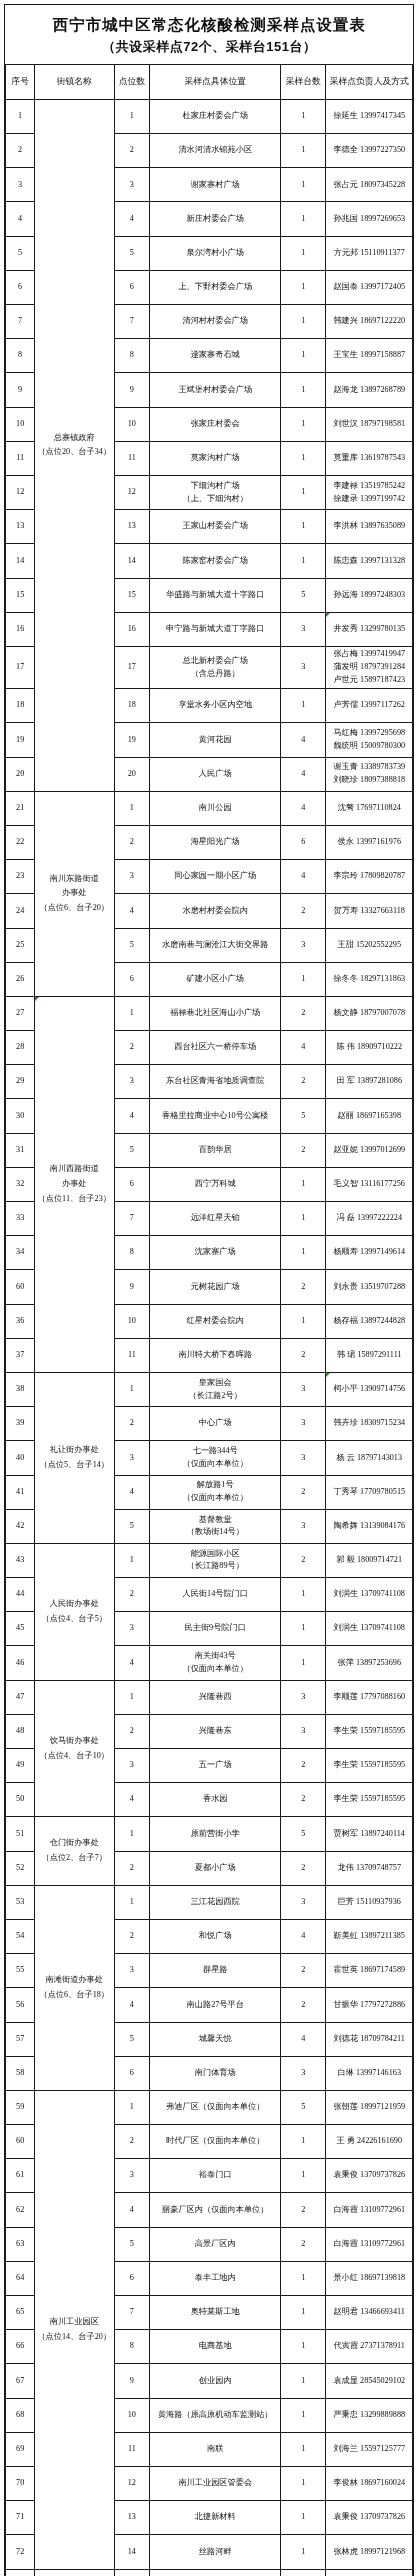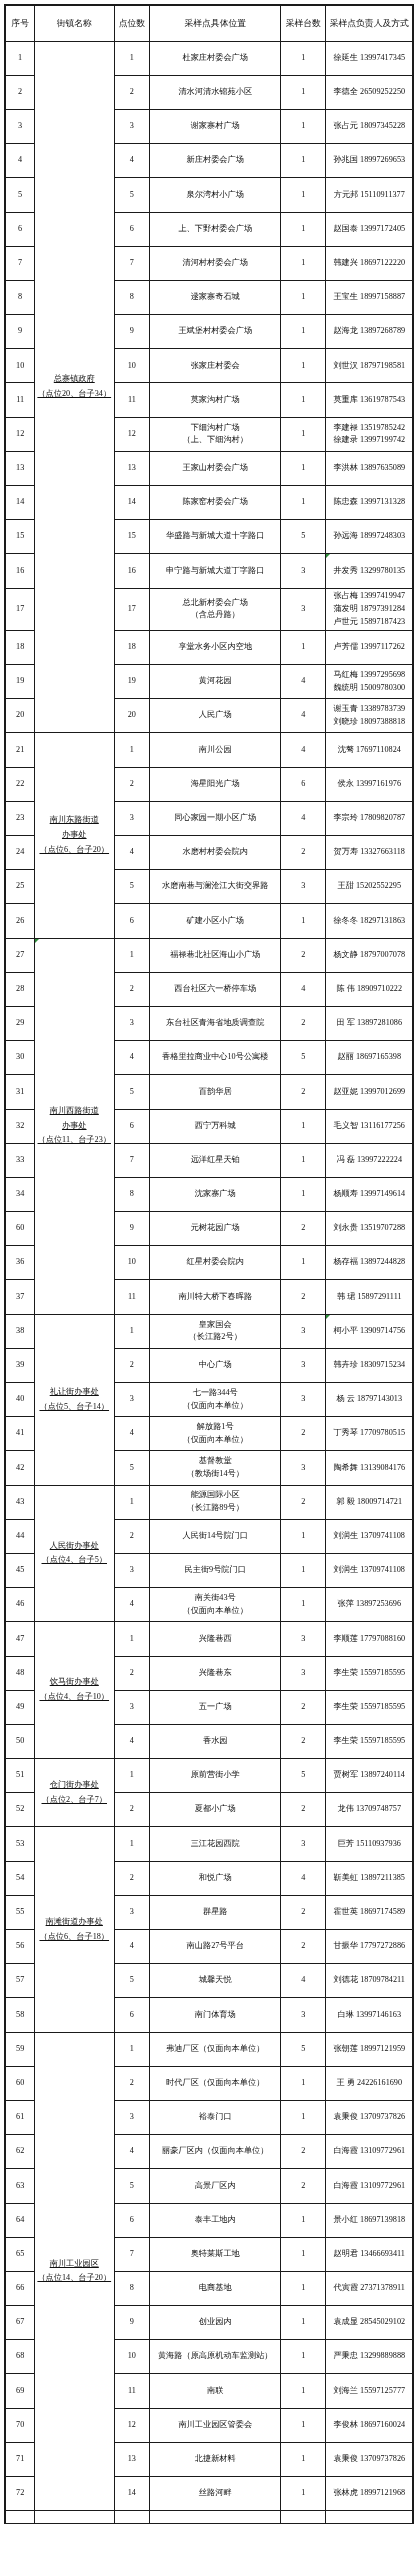--- a/index.html
+++ b/index.html
@@ -10,32 +10,36 @@
               font-family:"Liberation Sans", sans-serif;font-weight:bold;}
   .title-line1{font-size:15.4px;letter-spacing:1.1px;line-height:1.45;}
   .title-line2{font-size:13px;letter-spacing:0.5px;line-height:1.5;}
   table.main{width:100%;border-collapse:collapse;table-layout:fixed;
              border-top:1.1px solid #1a1a1a;}
   th,td{border:0.5px solid #1a1a1a;text-align:center;vertical-align:middle;
         padding:1.6px 2.2px;font-size:8.2px;line-height:1.55;word-break:break-all;
         background:#fff;}
   thead th{height:31px;font-weight:normal;font-size:8.8px;}
   tbody td{height:30px;}
-  td.street-cell{font-size:8.2px;line-height:1.8;text-decoration:underline;}
+  td.street-cell{font-size:8.2px;line-height:1.8;}
   td.contact-cell{font-size:8.2px;}
   td.num-cell{font-family:"Liberation Serif", serif;}
   tr.blank-row td{height:8.8px;border-bottom:none;}
   .mark{position:relative;margin-top:26px;}
   .mark::before{content:"";position:absolute;top:0;left:0;width:0;height:0;
                 border-top:4.4px solid #2e8b3a;border-right:4.4px solid transparent;}
 </style>
 </head>
 <body>
 
 <div class="sheet">
+  <div class="title-cell">
+    <div class="title-line1">西宁市城中区常态化核酸检测采样点设置表</div>
+    <div class="title-line2">（共设采样点72个、采样台151台）</div>
+  </div>
 
   <table class="main">
     <colgroup>
       <col style="width:7.0%">
       <col style="width:19.6%">
       <col style="width:8.7%">
       <col style="width:32.3%">
       <col style="width:11.0%">
       <col style="width:21.4%">
     </colgroup>
@@ -56,21 +60,21 @@
           <td class="num-cell">1</td>
           <td>杜家庄村委会广场</td>
           <td class="num-cell">1</td>
           <td class="contact-cell">徐延生 13997417345</td>
         </tr>
         <tr>
           <td class="num-cell">2</td>
           <td class="num-cell">2</td>
           <td>清水河清水锦苑小区</td>
           <td class="num-cell">1</td>
-          <td class="contact-cell">李德全 26509252250</td>
+          <td class="contact-cell">李德全 13997227350</td>
         </tr>
         <tr>
           <td class="num-cell">3</td>
           <td class="num-cell">3</td>
           <td>谢家寨村广场</td>
           <td class="num-cell">1</td>
           <td class="contact-cell">张占元 18097345228</td>
         </tr>
         <tr>
           <td class="num-cell">4</td>

